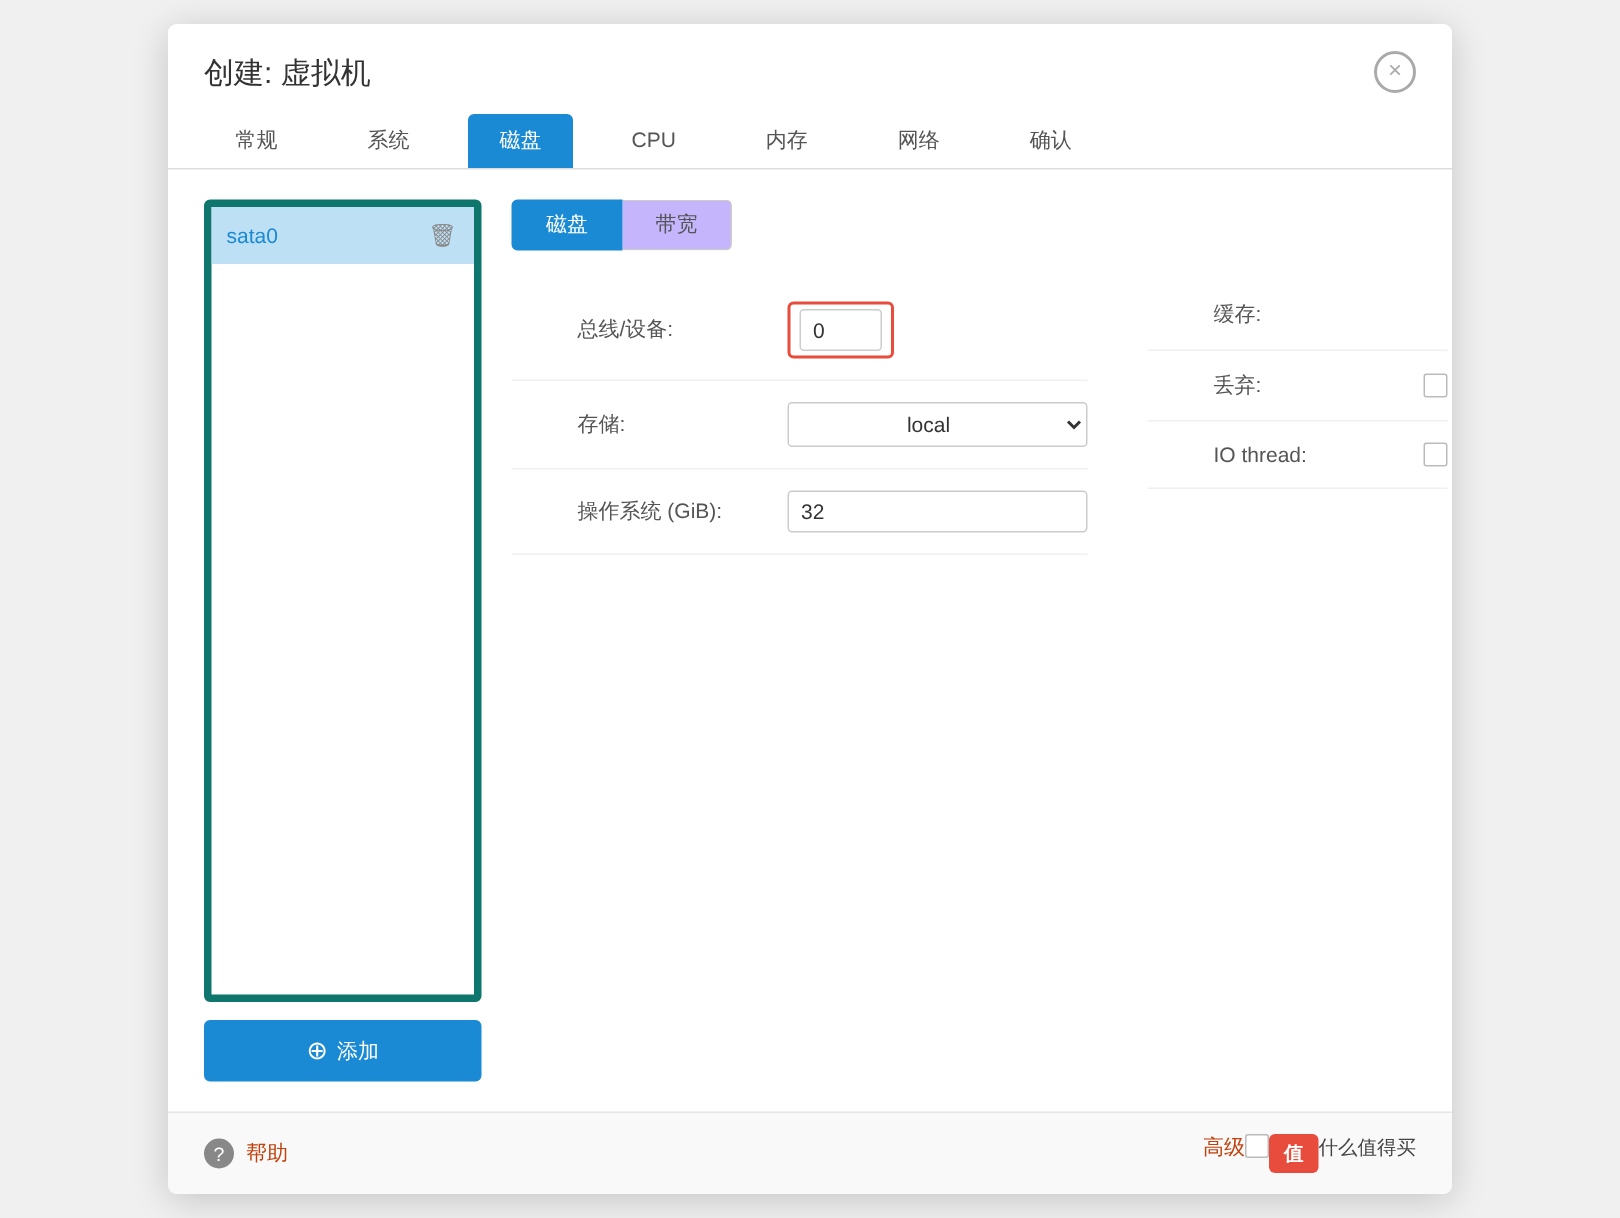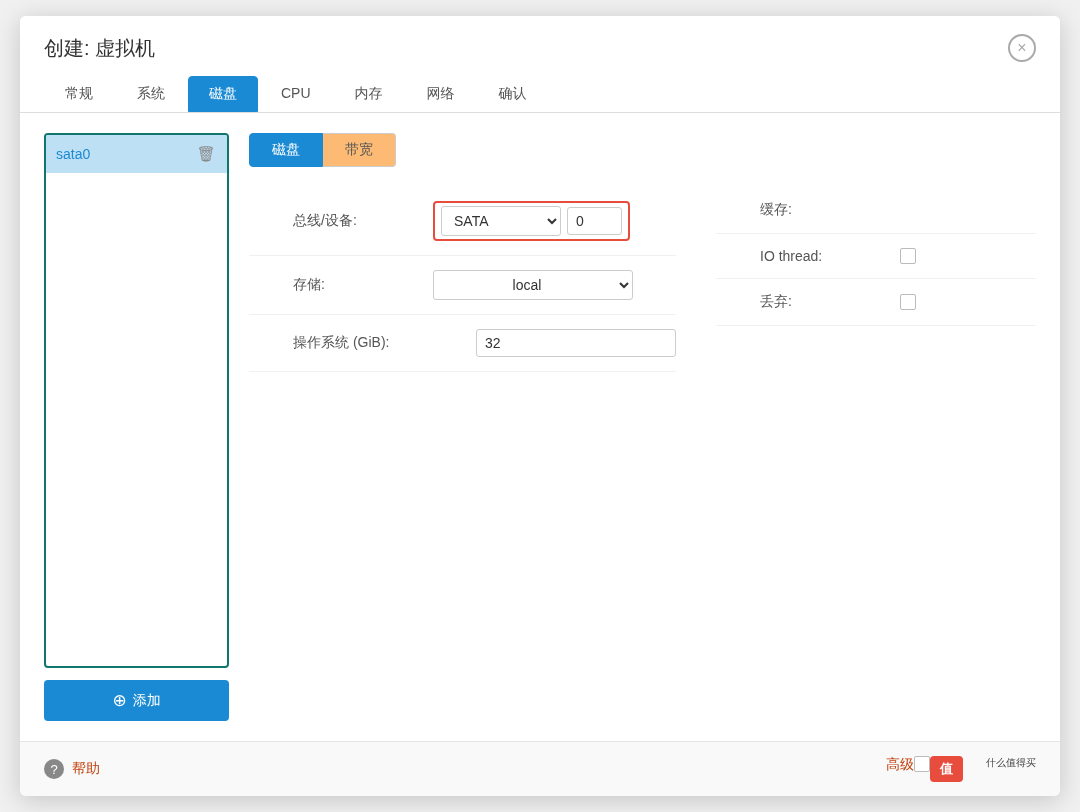--- a/index.html
+++ b/index.html
@@ -9,21 +9,21 @@
       font-size: 14px;
       display: flex;
       align-items: center;
       justify-content: center;
       min-height: 100vh;
     }
     .dialog {
       background: #fff;
       border-radius: 6px;
       box-shadow: 0 4px 24px rgba(0,0,0,0.18);
-      width: 1040px;
+      width: 856px;
       min-height: 780px;
       display: flex;
       flex-direction: column;
       overflow: hidden;
       position: relative;
     }
     
     .dialog-header {
       background: #fff;
       padding: 18px 24px 0 24px;
@@ -50,21 +50,21 @@
       color: #aaa;
       font-size: 16px;
       line-height: 1;
     }
 
     
     .nav-tabs {
       display: flex;
       flex-direction: row;
       padding: 14px 24px 0 24px;
-      gap: 0;
+      gap: 16px;
       border-bottom: 1px solid #ddd;
     }
     .nav-tab {
       padding: 8px 20px;
       cursor: pointer;
       color: #555;
       font-size: 14px;
       border-radius: 4px 4px 0 0;
       border: 1px solid transparent;
       margin-right: 2px;
@@ -87,21 +87,21 @@
     
     .left-panel {
       width: 185px;
       min-width: 185px;
       display: flex;
       flex-direction: column;
       gap: 0;
     }
     .disk-list {
       flex: 1;
-      border: 2px solid #0f766e;
+      border: 5px solid #0f766e;
       border-radius: 4px;
       overflow: hidden;
       text-align: center;
     }
     .disk-item {
       display: flex;
       align-items: center;
       justify-content: space-between;
       padding: 8px 10px;
       cursor: pointer;
@@ -152,21 +152,21 @@
       display: flex;
       flex-direction: row;
       gap: 0;
       margin-bottom: 20px;
     }
     .sub-tab {
       padding: 7px 22px;
       cursor: pointer;
       font-size: 14px;
       border: 1px solid #ccc;
-      background: #fdba74;
+      background: #c4b5fd;
       color: #555;
       border-radius: 0;
     }
     .sub-tab:first-child { border-radius: 4px 0 0 4px; }
     .sub-tab:last-child { border-radius: 0 4px 4px 0; border-left: none; }
     .sub-tab.active {
       background: #1a8ad4;
       color: #fff;
       border-color: #1a8ad4;
       z-index: 1;
@@ -221,21 +221,21 @@
     }
     select { cursor: pointer; }
 
     .select-bus {
       width: 120px;
     }
     .input-device {
       width: 55px;
     }
     .select-storage { width: 200px; text-align: center; }
-    .input-size { width: 200px; margin-left: 43px; }
+    .input-size { width: 200px; }
     .select-format { width: 200px; }
     .select-cache { width: 210px; }
 
     .checkbox-cell {
       width: 16px;
       height: 16px;
       border: 1px solid #bbb;
       border-radius: 2px;
       background: #fff;
       cursor: pointer;
@@ -286,23 +286,22 @@
     }
     .brand-badge {
       background: #e74c3c;
       color: #fff;
       border-radius: 4px;
       padding: 4px 10px;
       font-size: 13px;
       font-weight: bold;
     }
     .brand-text {
-      font-size: 10px;
+      font-size: 13px;
       color: #444;
-      margin-left: 23px;
     }
   </style>
 </head>
 <body>
 
 <div class="dialog">
 
   <div class="dialog-header">
     <span class="dialog-title">创建: 虚拟机</span>
     <button class="close-btn">×</button>
@@ -341,27 +340,20 @@
       </div>
 
       <div class="form-grid">
 
         <div>
 
           <div class="form-row">
             <span class="form-label">总线/设备:</span>
             <div class="form-control-group">
               <div class="bus-device-highlight">
-                <select class="select-bus">
-                  <option>IDE</option>
-                  <option selected="">SATA</option>
-                  <option>SCSI</option>
-                  <option>VirtIO</option>
-                  <option>USB</option>
-                </select>
                 <input class="input-device" type="number" value="0" min="0" max="5" style="">
               </div>
             </div>
           </div>
 
           <div class="form-row">
             <span class="form-label">存储:</span>
             <div class="form-control-group">
               <select class="select-storage">
                 <option selected="">local</option>
@@ -380,28 +372,28 @@
 
         </div>
 
         <div>
 
           <div class="form-row">
             <span class="form-label">缓存:</span>
           </div>
 
           <div class="form-row">
-            <span class="form-label">IO thread:</span>
+            <span class="form-label">丢弃:</span>
             <div class="form-control-group">
               <span class="checkbox-cell"></span>
             </div>
           </div>
 
           <div class="form-row">
-            <span class="form-label">丢弃:</span>
+            <span class="form-label">IO thread:</span>
             <div class="form-control-group">
               <span class="checkbox-cell"></span>
             </div>
           </div>
 
         </div>
 
       </div>
     </div>
 

